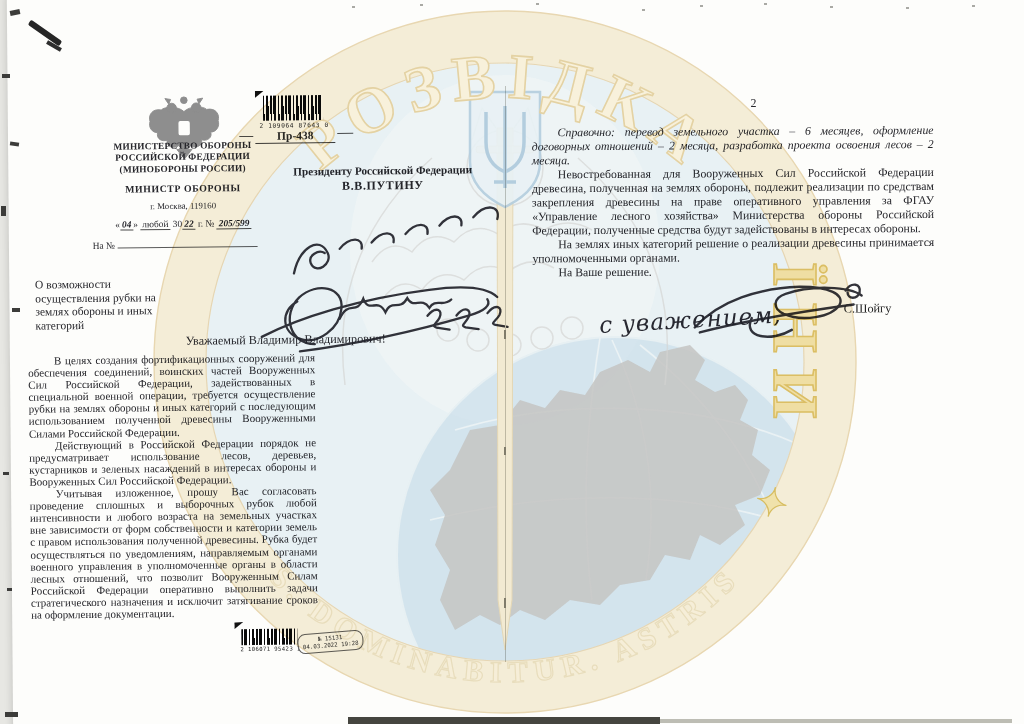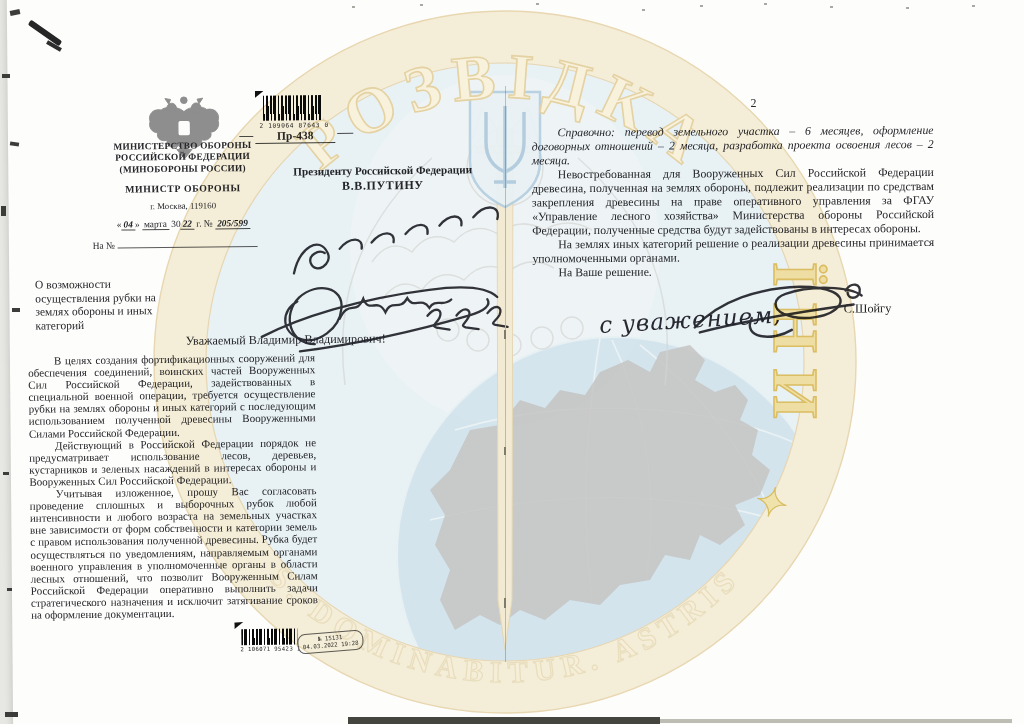--- a/index.html
+++ b/index.html
@@ -92,21 +92,21 @@
     <div class="abs stamp-pr">Пр-438</div>
 
     <div class="abs lh">
       <div class="lh-org">МИНИСТЕРСТВО ОБОРОНЫ</div>
       <div class="lh-org">РОССИЙСКОЙ ФЕДЕРАЦИИ</div>
       <div class="lh-org">(МИНОБОРОНЫ РОССИИ)</div>
       <div class="lh-min">МИНИСТР ОБОРОНЫ</div>
       <div class="lh-city">г. Москва, 119160</div>
       <div class="dateline">
         <span>«</span><span class="hw u">04</span><span>»</span>
-        <span class="u">марта</span>
+        <span class="u">любой</span>
         <span>30</span><span class="hw u">22</span>
         <span>г. №</span>
         <span class="hw u">205/599</span>
       </div>
       <div class="refline">
         <span>На №</span>
         <span class="blank"></span>
       </div>
     </div>
 

